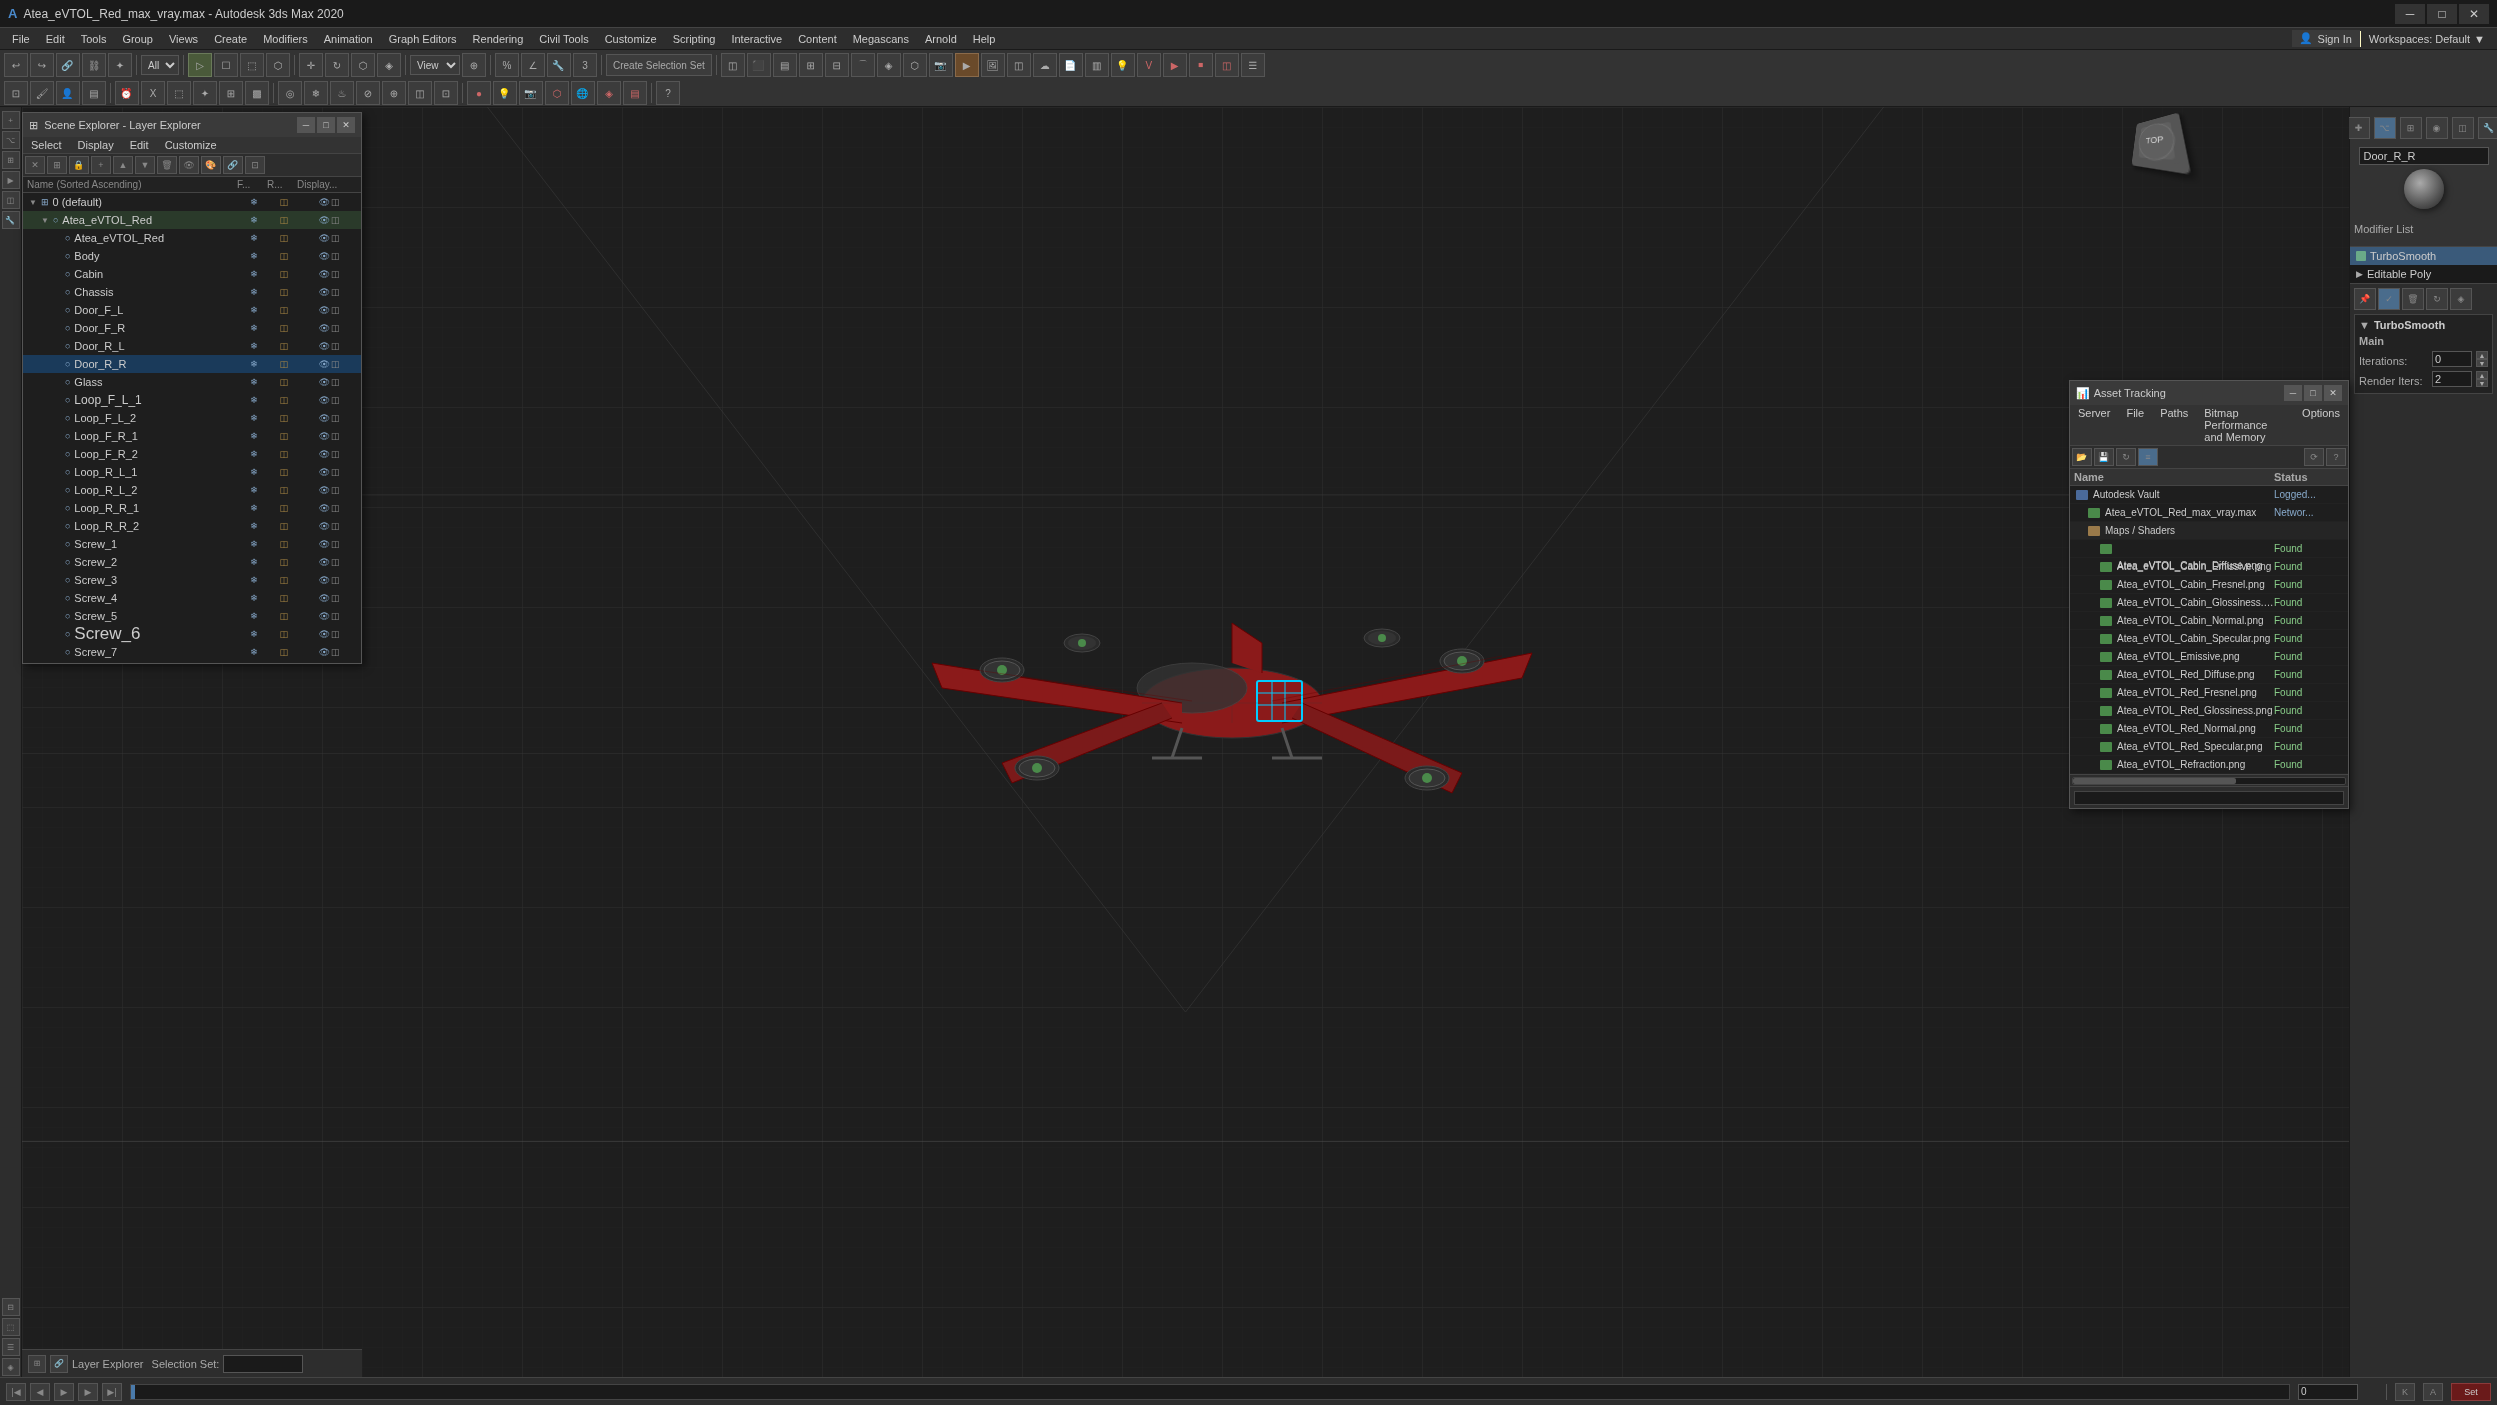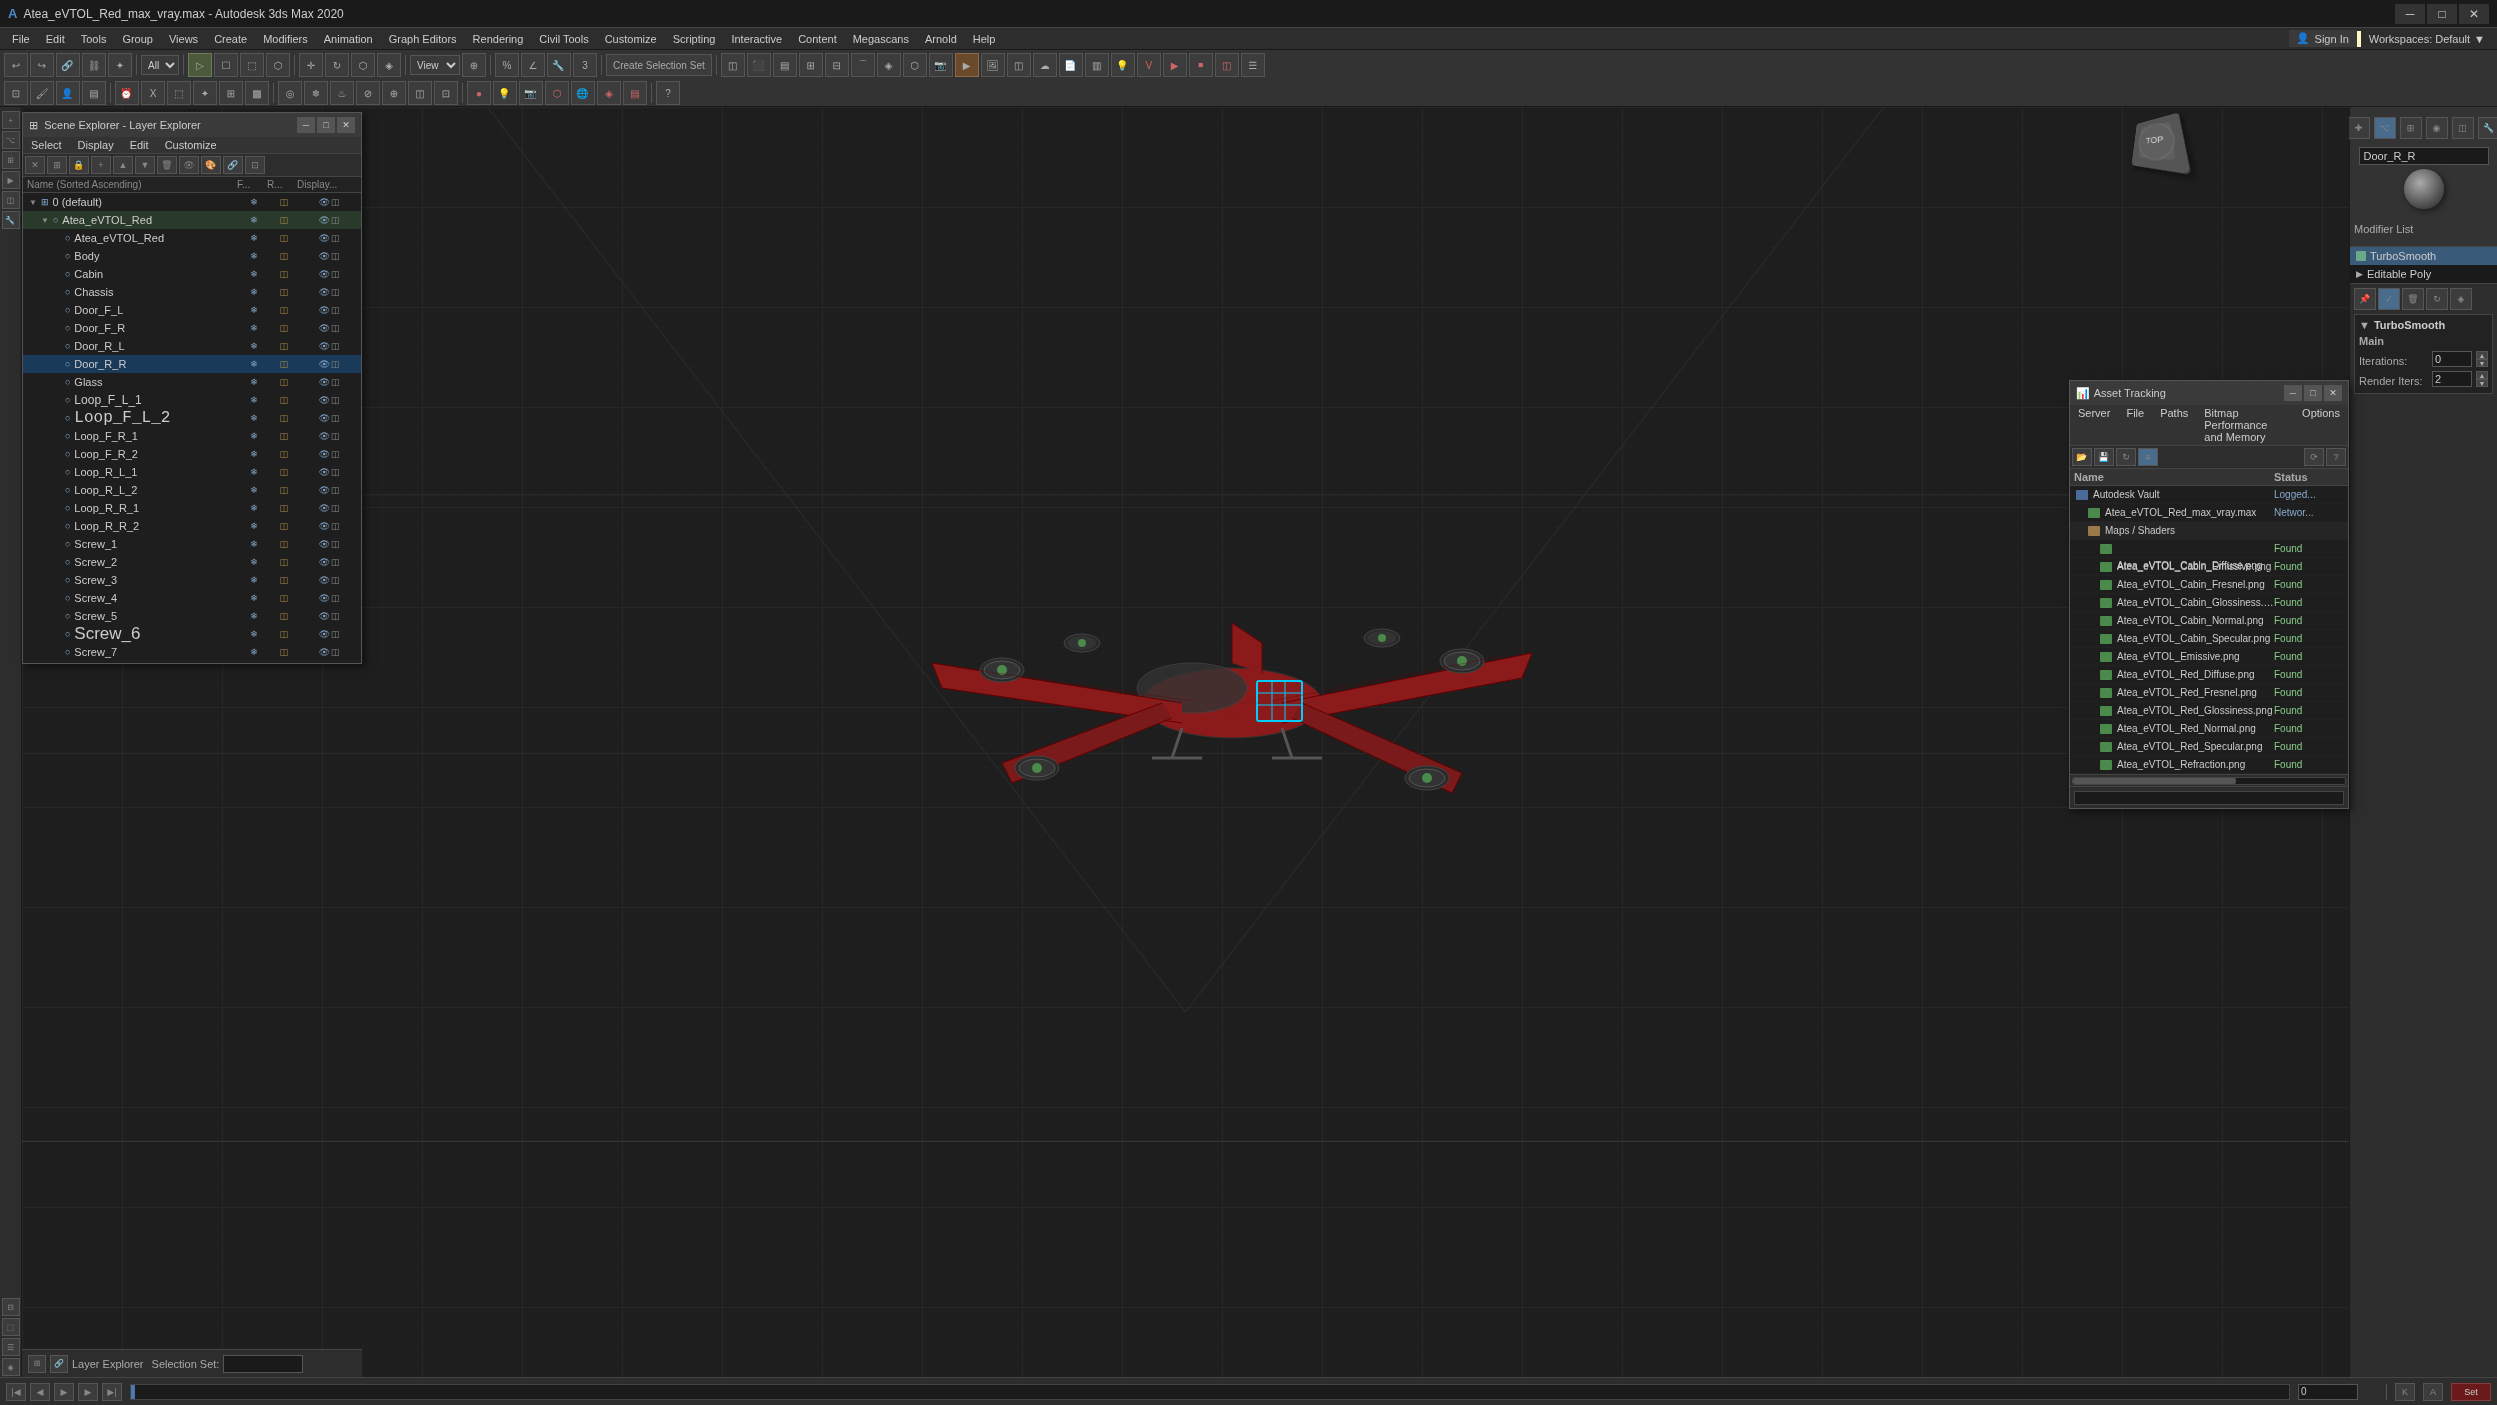--- a/index.html
+++ b/index.html
@@ -645,21 +645,21 @@
   <div class="menu-item">Interactive</div>
   <div class="menu-item">Content</div>
   <div class="menu-item">Megascans</div>
   <div class="menu-item">Arnold</div>
   <div class="menu-item">Help</div>
   <div style="flex:1"></div>
   <div style="background:#3a3a3a;padding:2px 8px;color:#ccc;font-size:11px;cursor:pointer;display:flex;align-items:center;gap:4px;">
     <span>👤</span>
       <span>Sign In</span>
   </div>
-  <div style="background:#2d2d2d;padding:2px 8px;color:#ccc;font-size:11px;cursor:pointer;display:flex;gap:4px;border-left:4px solid #fef9c3;">
+  <div style="background:#2d2d2d;padding:2px 8px;color:#ccc;font-size:11px;cursor:pointer;display:flex;gap:4px;border-left:1px solid #fef9c3;">
     <span>Workspaces: Default</span>
       <span>▼</span>
   </div>
 </div>
 
 <div id="toolbars">
   <div class="toolbar-row">
     <button class="tb-btn">↩</button>
     <button class="tb-btn">↪</button>
     <button class="tb-btn">🔗</button>
@@ -1186,21 +1186,21 @@
     </div>
     <div style="display:flex;align-items:center;justify-content:center;gap:1px;font-size:9px;">
       <span style="color:#88aacc;">👁</span>
       <span style="color:#888;">◫</span>
     </div>
   </div>
       <div class="se-row">
     <div class="se-name" style="padding-left:28px;">
       <span style="font-size:8px;color:transparent;margin-right:2px;">▼</span>
       <span style="color:#88aacc;font-size:9px;margin-right:2px;">○</span>
-      <span style="font-size:16px;font-family:Liberation Mono, monospace;">Loop_F_L_2</span>
+      <span style="font-size:11px;">Loop_F_L_2</span>
     </div>
     <div style="display:flex;align-items:center;justify-content:center;gap:1px;font-size:9px;">
       <span style="color:#88aacc;">❄</span>
     </div>
     <div style="display:flex;align-items:center;justify-content:center;gap:1px;font-size:9px;">
       <span style="color:#aa8844;">◫</span>
     </div>
     <div style="display:flex;align-items:center;justify-content:center;gap:1px;font-size:9px;">
       <span style="color:#88aacc;">👁</span>
       <span style="color:#888;">◫</span>

